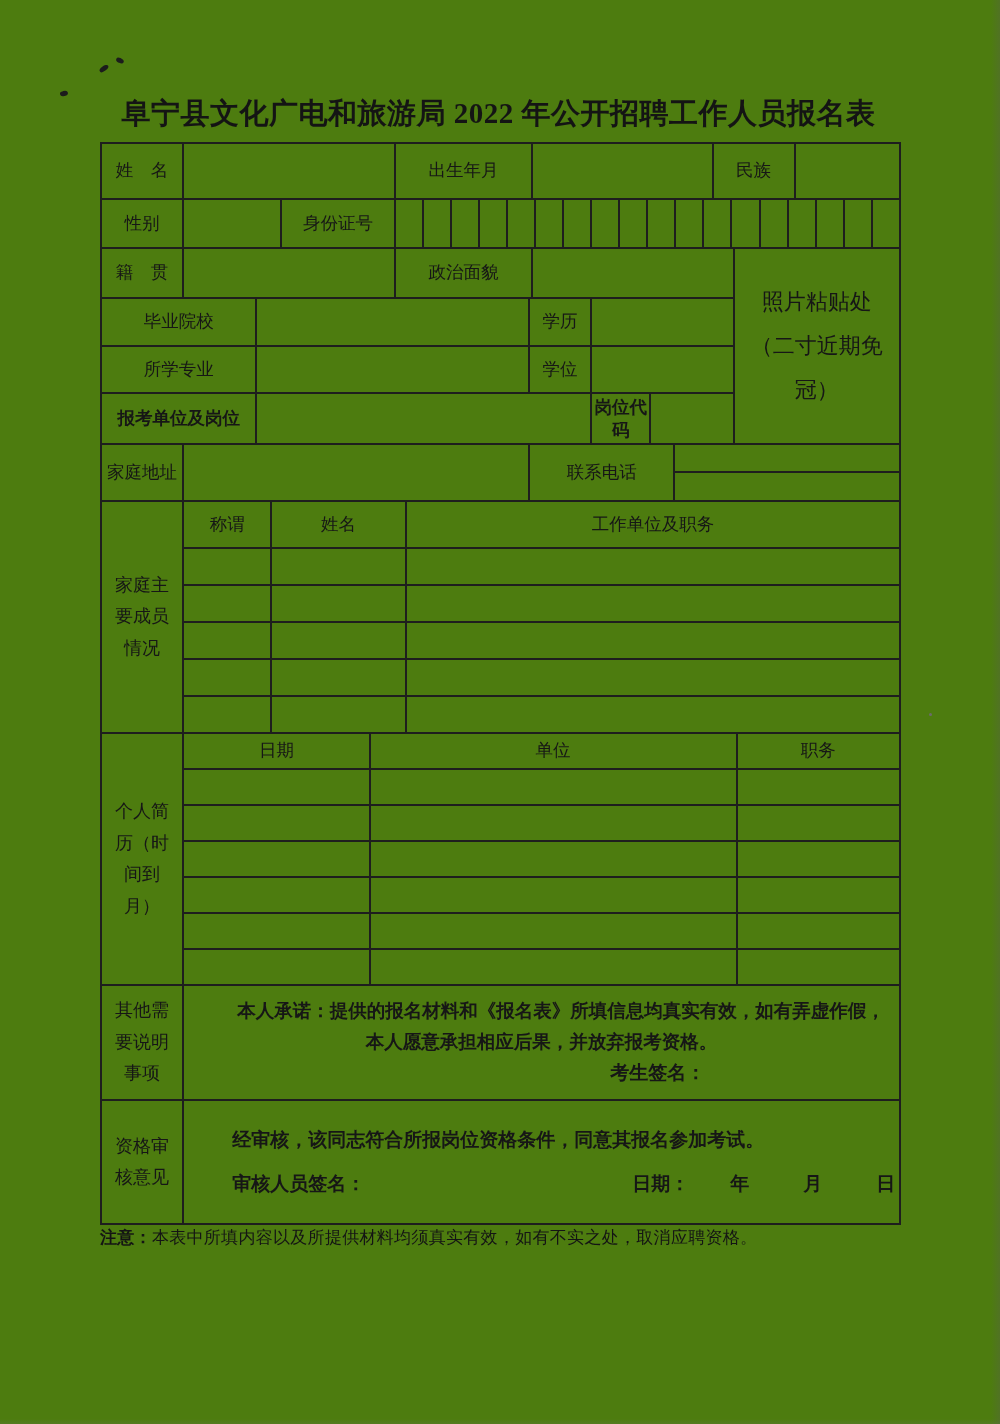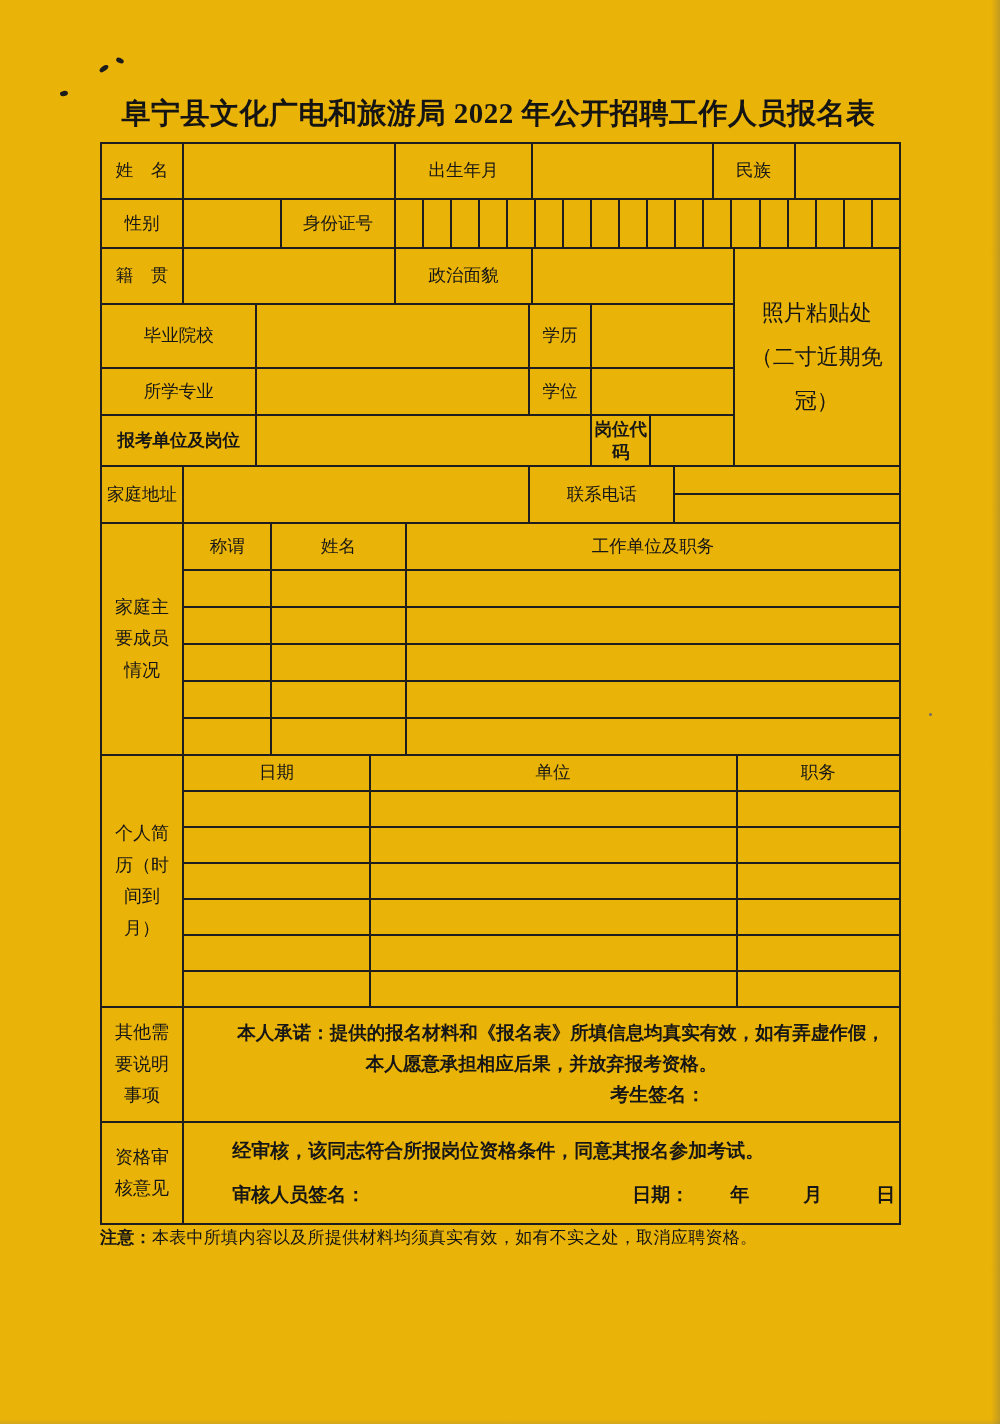--- a/index.html
+++ b/index.html
@@ -1,20 +1,20 @@
 <!DOCTYPE html>
 <html><head>
 <meta charset="utf-8">
 <style>
   * { margin:0; padding:0; box-sizing:border-box; }
   html,body { background:#d9d9d9; }
   body { font-family:"Liberation Serif","DejaVu Serif",serif; }
   .page {
     position:relative; width:1000px; height:1424px; margin:0 auto;
-    background:#eab308; color:#141414; overflow:hidden;
+    background:#4d7c0f; color:#141414; overflow:hidden;
   }
   .edge-right { position:absolute; top:0; right:0; width:9px; height:100%;
     background:linear-gradient(to right, rgba(0,0,0,0), rgba(90,90,90,0.28)); }
   .edge-bottom { position:absolute; left:0; bottom:0; width:100%; height:5px;
     background:linear-gradient(to bottom, rgba(0,0,0,0), rgba(120,120,120,0.18)); }
   .ink-mark { position:absolute; background:#1c1c1c; border-radius:45% 55% 50% 50%; }
   .m1 { left:99px;  top:66px; width:10px; height:5px; transform:rotate(-38deg); }
   .m2 { left:116px; top:58px; width:8px;  height:5px; transform:rotate(24deg); }
   .m3 { left:60px;  top:91px; width:8px;  height:5px; transform:rotate(-12deg); }
   .reg-dot { position:absolute; left:929px; top:713px; width:3px; height:3px; background:#6b6b6b; border-radius:50%; }
@@ -131,31 +131,31 @@
           <col style="width:73px">
           <col style="width:138px">
           <col style="width:134px">
         <col style="width:3px">
           <col style="width:59px">
           <col style="width:59px">
           <col style="width:83px">
           <col style="width:166px">
       </colgroup>
       <tbody>
-          <tr style="height:56px">
+          <tr style="height:50px">
         <td>籍　贯</td>
         <td colspan="2"></td>
         <td colspan="2">政治面貌</td>
         <td colspan="3"></td>
         <td rowspan="4" class="photo-cell">
           <div>照片粘贴处</div>
           <div>（二寸近期免冠）</div>
         </td>
       </tr>
-      <tr style="height:64px">
+      <tr style="height:48px">
         <td colspan="2">毕业院校</td>
         <td colspan="2"></td>
         <td colspan="2">学历</td>
         <td colspan="2"></td>
       </tr>
       <tr style="height:47px">
         <td colspan="2">所学专业</td>
         <td colspan="2"></td>
         <td colspan="2">学位</td>
         <td colspan="2"></td>
@@ -295,21 +295,21 @@
       </tr>
     </tbody>
       </table>
 
     <table>
       <colgroup>
           <col style="width:82px">
           <col style="width:715px">
         </colgroup>
       <tbody>
-          <tr style="height:102px">
+          <tr style="height:124px">
         <td class="section-label">资格审核意见</td>
         <td class="left">
           <div class="cellbox review-box">
             <div class="review-statement">经审核，该同志符合所报岗位资格条件，同意其报名参加考试。</div>
             <div class="sig-line" style="left:46px; bottom:14px;">审核人员签名：</div>
             <div class="sig-line" style="left:446px; bottom:14px;">日期：</div>
             <div class="sig-line" style="left:544px; bottom:14px;">年</div>
             <div class="sig-line" style="left:617px; bottom:14px;">月</div>
             <div class="sig-line" style="left:690px; bottom:14px;">日</div>
           </div>

